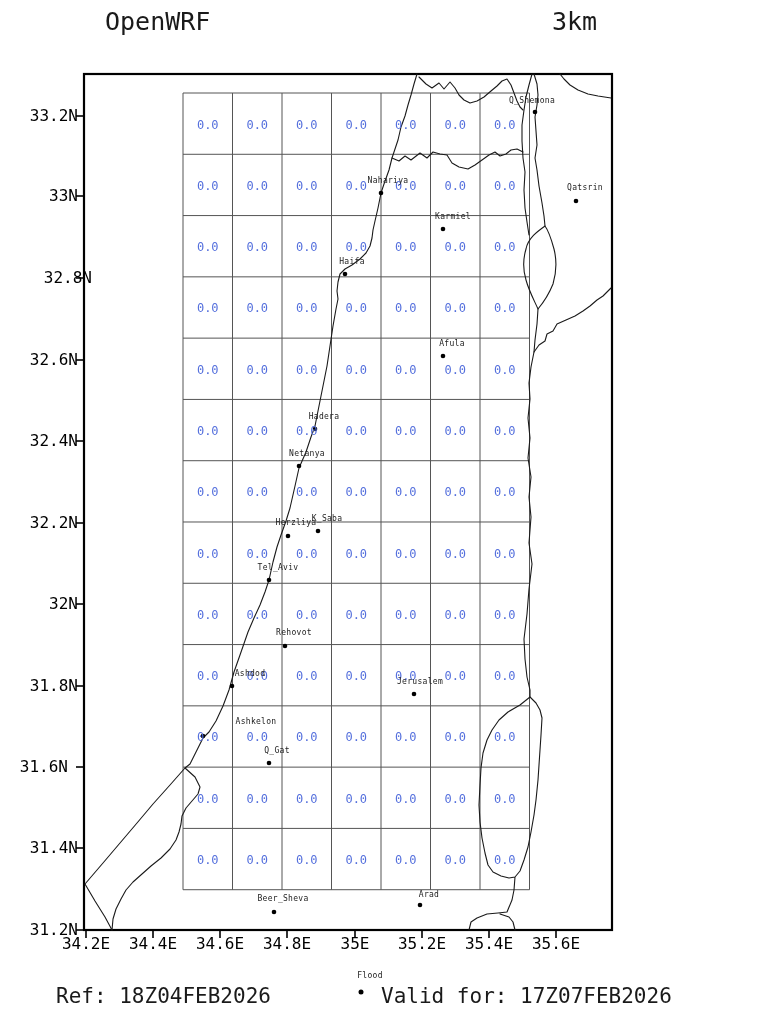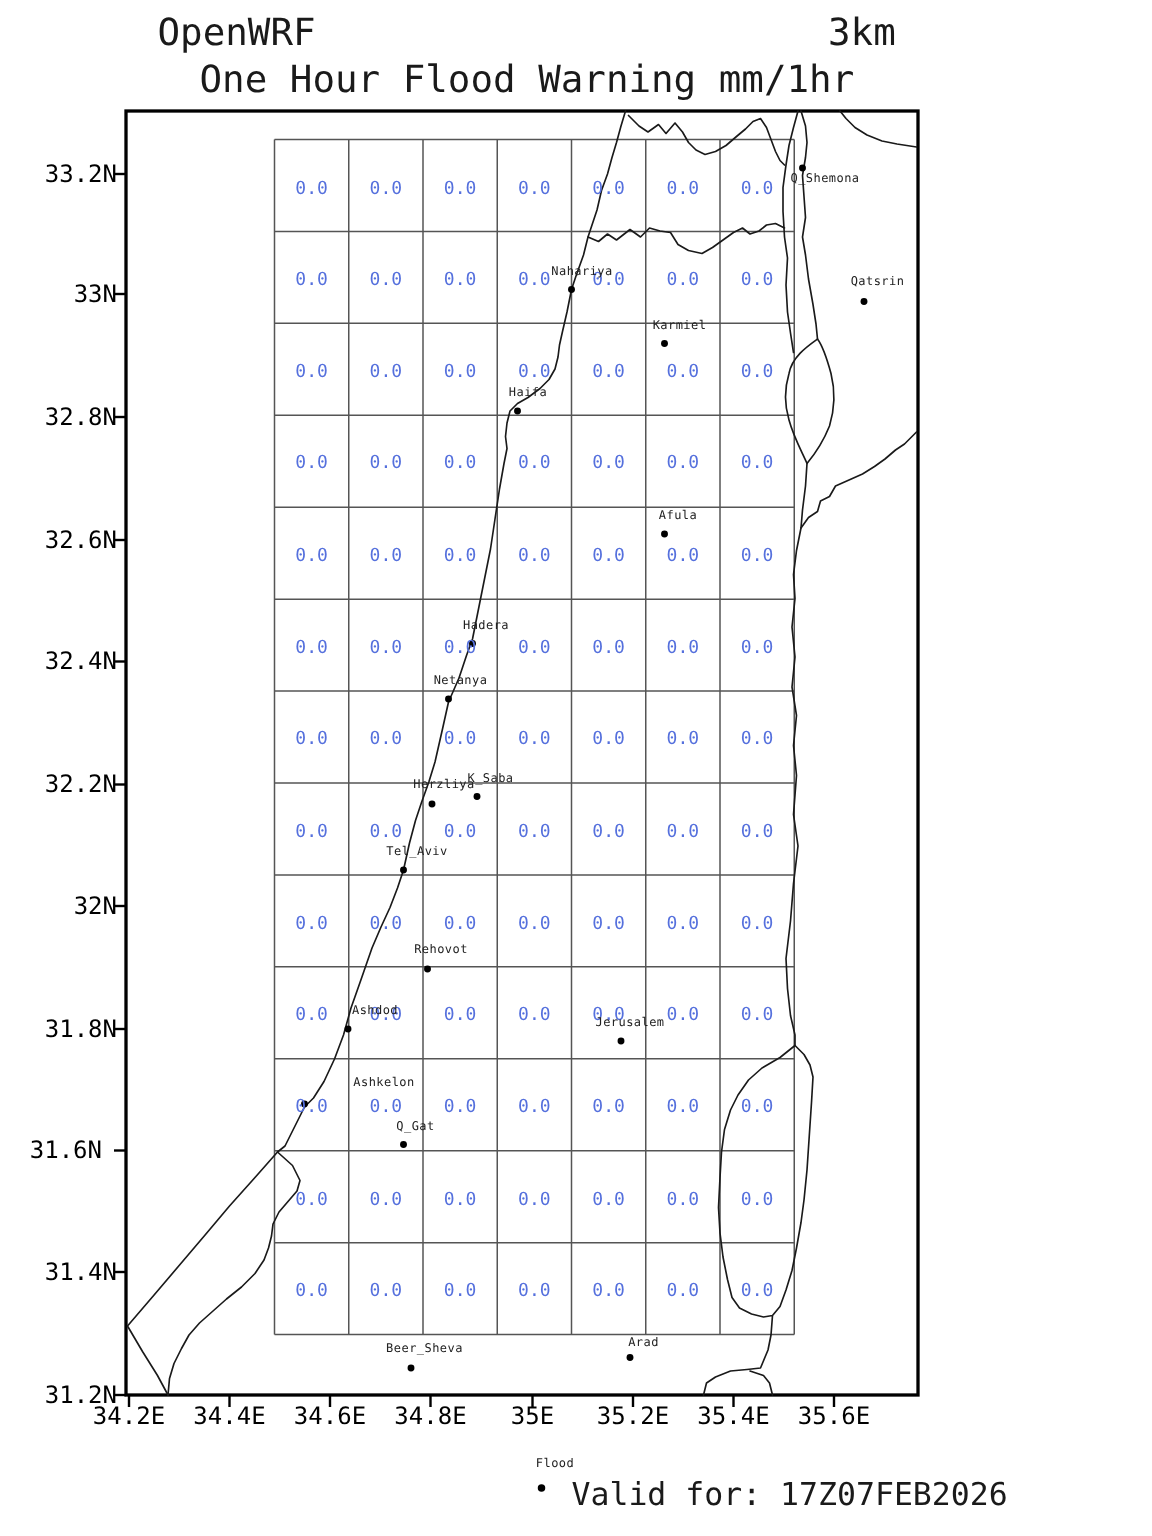--- a/index.html
+++ b/index.html
@@ -15,21 +15,20 @@
   .citylab{font-size:8px;transform:translate(-50%,-50%);color:#222;letter-spacing:.3px;}
   .frame{fill:none;stroke:#000;stroke-width:2.2px;}
 </style>
 </head>
 <body>
 
 <div class="stage">
 
   <div class="abs title" style="left:105px;top:9px;">OpenWRF</div>
   <div class="abs title" style="left:552px;top:9px;">3km</div>
-  <div class="abs title" style="left:133px;top:40px;">One Hour Flood Warning mm/1hr</div>
 
   <svg width="768" height="1024">
     <g id="gridg" stroke="#555" stroke-width="1">
         <line x1="183" y1="93" x2="183" y2="889.7049999999999"></line>
         <line x1="232.5" y1="93" x2="232.5" y2="889.7049999999999"></line>
         <line x1="282" y1="93" x2="282" y2="889.7049999999999"></line>
         <line x1="331.5" y1="93" x2="331.5" y2="889.7049999999999"></line>
         <line x1="381" y1="93" x2="381" y2="889.7049999999999"></line>
         <line x1="430.5" y1="93" x2="430.5" y2="889.7049999999999"></line>
         <line x1="480" y1="93" x2="480" y2="889.7049999999999"></line>
@@ -195,56 +194,57 @@
       <div class="abs cell" style="left: 257.25px; top: 860.062px; color: rgb(85, 112, 221);">0.0</div>
       <div class="abs cell" style="left: 306.75px; top: 860.062px; color: rgb(85, 112, 221);">0.0</div>
       <div class="abs cell" style="left: 356.25px; top: 860.062px; color: rgb(85, 112, 221);">0.0</div>
       <div class="abs cell" style="left: 405.75px; top: 860.062px; color: rgb(85, 112, 221);">0.0</div>
       <div class="abs cell" style="left: 455.25px; top: 860.062px; color: rgb(85, 112, 221);">0.0</div>
       <div class="abs cell" style="left: 504.75px; top: 860.062px; color: rgb(85, 112, 221);">0.0</div>
     </div>
   <div id="ylabels">
       <div class="abs ylab" style="left: 22px; top: 108px;">33.2N</div>
       <div class="abs ylab" style="left: 22px; top: 188px;">33N</div>
-      <div class="abs ylab" style="left: 22px; top: 270px;">32.8N</div>
+      <div class="abs ylab" style="left: 36px; top: 270px;">32.8N</div>
       <div class="abs ylab" style="left: 22px; top: 352px;">32.6N</div>
       <div class="abs ylab" style="left: 22px; top: 433px;">32.4N</div>
       <div class="abs ylab" style="left: 22px; top: 515px;">32.2N</div>
       <div class="abs ylab" style="left: 22px; top: 596px;">32N</div>
       <div class="abs ylab" style="left: 22px; top: 678px;">31.8N</div>
       <div class="abs ylab" style="left: 12px; top: 759px;">31.6N</div>
       <div class="abs ylab" style="left: 22px; top: 840px;">31.4N</div>
       <div class="abs ylab" style="left: 22px; top: 922px;">31.2N</div>
     </div>
   <div id="xlabels">
       <div class="abs xlab" style="left: 86px; top: 936px;">34.2E</div>
       <div class="abs xlab" style="left: 153px; top: 936px;">34.4E</div>
       <div class="abs xlab" style="left: 220px; top: 936px;">34.6E</div>
       <div class="abs xlab" style="left: 287px; top: 936px;">34.8E</div>
       <div class="abs xlab" style="left: 355px; top: 936px;">35E</div>
       <div class="abs xlab" style="left: 422px; top: 936px;">35.2E</div>
       <div class="abs xlab" style="left: 489px; top: 936px;">35.4E</div>
       <div class="abs xlab" style="left: 556px; top: 936px;">35.6E</div>
     </div>
   <div id="citylabels">
-      <div class="abs citylab" style="left: 550px; top: 101px; margin-top: 18px;">Q_Shemona</div>
+      <div class="abs citylab" style="left: 532px; top: 101px;">Q_Shemona</div>
       <div class="abs citylab" style="left: 585px; top: 188px;">Qatsrin</div>
       <div class="abs citylab" style="left: 388px; top: 181px;">Nahariya</div>
       <div class="abs citylab" style="left: 453px; top: 217px;">Karmiel</div>
       <div class="abs citylab" style="left: 352px; top: 262px;">Haifa</div>
       <div class="abs citylab" style="left: 452px; top: 344px;">Afula</div>
       <div class="abs citylab" style="left: 324px; top: 417px;">Hadera</div>
       <div class="abs citylab" style="left: 307px; top: 454px;">Netanya</div>
       <div class="abs citylab" style="left: 296px; top: 523px;">Herzliya</div>
       <div class="abs citylab" style="left: 327px; top: 519px;">K_Saba</div>
       <div class="abs citylab" style="left: 278px; top: 568px;">Tel_Aviv</div>
       <div class="abs citylab" style="left: 294px; top: 633px;">Rehovot</div>
       <div class="abs citylab" style="left: 240px; top: 674px; padding-left: 20px;">Ashdod</div>
       <div class="abs citylab" style="left: 420px; top: 682px;">Jerusalem</div>
       <div class="abs citylab" style="left: 212px; top: 722px; margin-left: 44px;">Ashkelon</div>
       <div class="abs citylab" style="left: 277px; top: 751px;">Q_Gat</div>
       <div class="abs citylab" style="left: 283px; top: 899px;">Beer_Sheva</div>
       <div class="abs citylab" style="left: 429px; top: 895px;">Arad</div>
       <div class="abs citylab" style="left: 370px; top: 976px;">Flood</div>
     </div>
 
+  <div class="abs footer" style="left:56px;top:986px;">Ref: 18Z04FEB2026</div>
   <div class="abs footer" style="left:381px;top:986px;">Valid for: 17Z07FEB2026</div>
 </div>
 
 </body></html>

